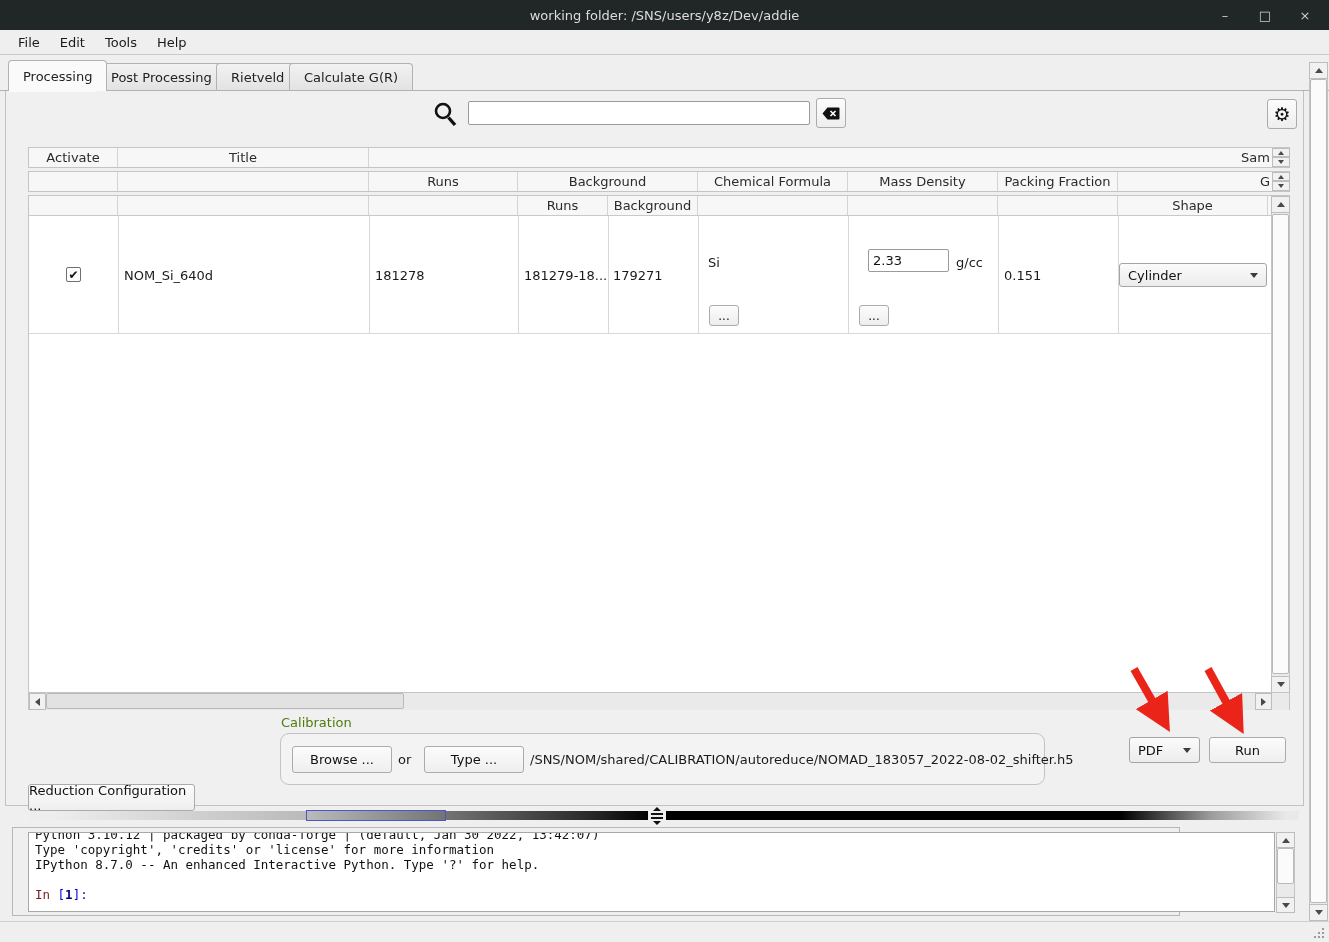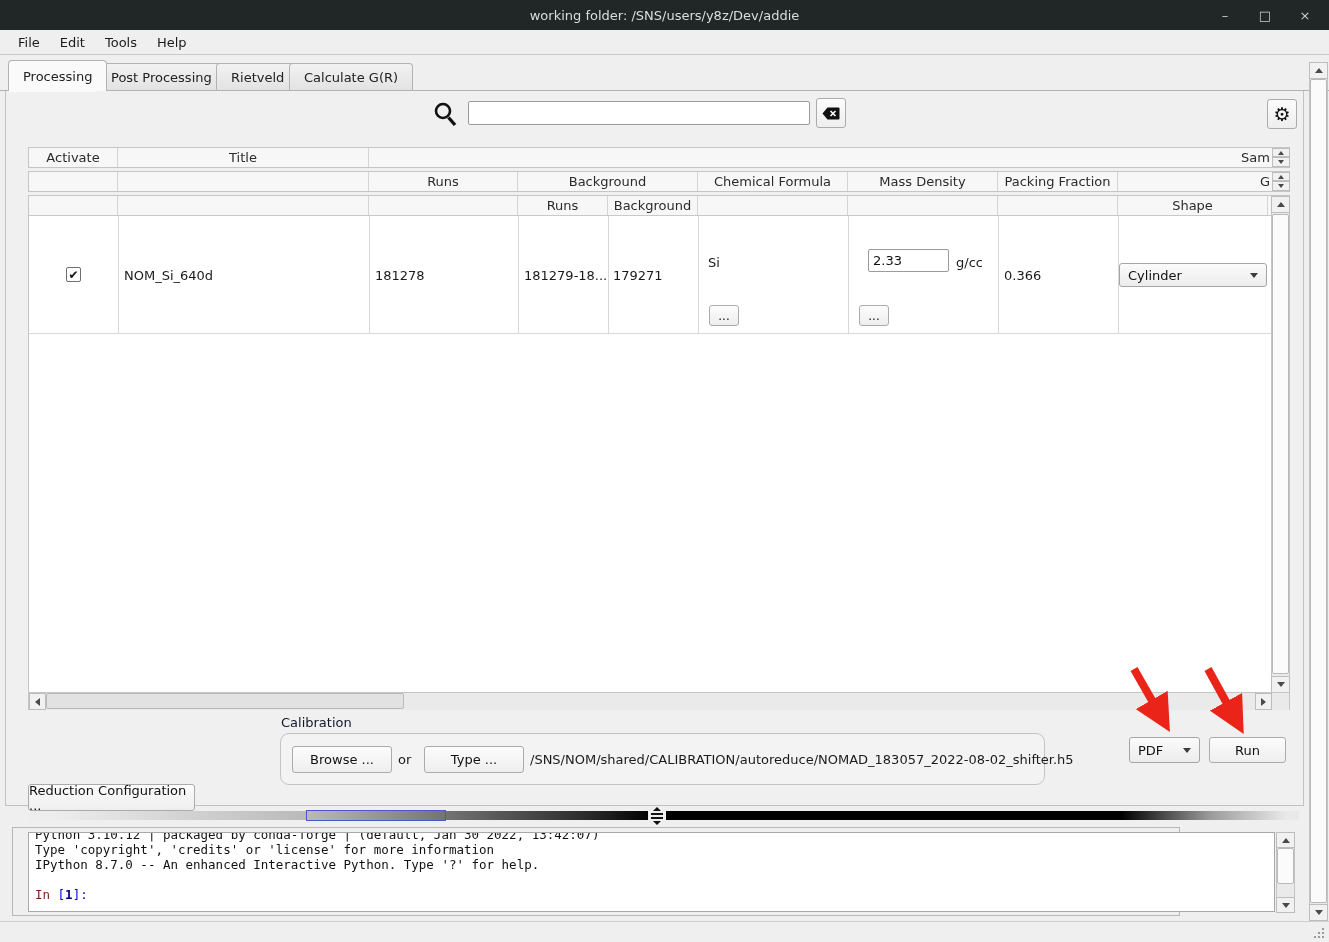--- a/index.html
+++ b/index.html
@@ -42,21 +42,21 @@
   .sbtn { position:absolute; background:#f1f1f1; border:1px solid #bdbdbd; display:flex; align-items:center; justify-content:center; }
   .tri-up { width:0; height:0; border-left:4px solid transparent; border-right:4px solid transparent; border-bottom:5px solid #4a4a4a; }
   .tri-dn { width:0; height:0; border-left:4px solid transparent; border-right:4px solid transparent; border-top:5px solid #4a4a4a; }
   .tri-lf { width:0; height:0; border-top:4px solid transparent; border-bottom:4px solid transparent; border-right:5px solid #4a4a4a; }
   .tri-rt { width:0; height:0; border-top:4px solid transparent; border-bottom:4px solid transparent; border-left:5px solid #4a4a4a; }
   .strack { position:absolute; background:#eaeaea; border:1px solid #c4c4c4; }
   .sthumb { position:absolute; background:#fbfbfb; border:1px solid #b9b9b9; border-radius:2px; }
 
   .checkbox { width:15px; height:15px; background:#fff; border:1px solid #6f6f6f; border-radius:2px; display:flex; align-items:center; justify-content:center; font-size:12px; font-weight:bold; color:#111; }
 
-  .grouplabel { font-size:13px; color:#0f172a; }
+  .grouplabel { font-size:13px; color:#4d7c0f; }
   .groupbox { position:absolute; border:1px solid #c3c3c3; border-radius:9px; background:#f3f3f3; }
 
   
   .splitgrad { position:absolute; height:9px; background:linear-gradient(90deg,#ededed 2%,#b9b9b9 22%,#2a2a2a 44%,#000 49%,#000 86%,#9b9b9b 93%,#e9e9e9 99%); }
   .splitfocus { position:absolute; border:1px solid #4a57c8; background:transparent; }
   .splithandle { position:absolute; width:18px; height:19px; background:#efefef; display:flex; align-items:center; justify-content:center; }
 
   
   .console-outer { position:absolute; border:1px solid #b6b6b6; background:#efefef; }
   .console-inner { position:absolute; background:#ffffff; border:1px solid #a8a8a8; overflow:hidden; font-family:"DejaVu Sans Mono","Liberation Mono",monospace; font-size:12.5px; line-height:15px; color:#111; padding:2px 6px; }
@@ -184,21 +184,21 @@
       <div class="abs" style="left:495px; top:52px; width:82px; overflow:hidden; white-space:nowrap;">181279-18...</div>
       <div class="abs" style="left:584px; top:52px;">179271</div>
 
       <div class="abs" style="left:679px; top:39px;">Si</div>
       <div class="abs btn" style="left:680px; top:89px; width:30px; height:21px; font-size:12px;">...</div>
 
       <input class="abs inputbox" style="left: 839px; top: 33px; width: 81px; height: 23px;" value="2.33">
       <div class="abs" style="left:927px; top:39px;">g/cc</div>
       <div class="abs btn" style="left:830px; top:89px; width:30px; height:21px; font-size:12px;">...</div>
 
-      <div class="abs" style="left:975px; top:52px;">0.366</div>
+      <div class="abs" style="left:975px; top:52px;">0.151</div>
 
       <div class="abs combo" style="left:1090px; top:47px; width:148px; height:24px;">
         <span>Cylinder</span>
         <div class="carr"></div>
       </div>
     </div>
 
     <div class="strack" style="left:1242px; top:0; width:19px; height:496px;">
       <div class="sbtn" style="left:-1px; top:-1px; width:19px; height:17px;">
           <div class="tri-up"></div>

